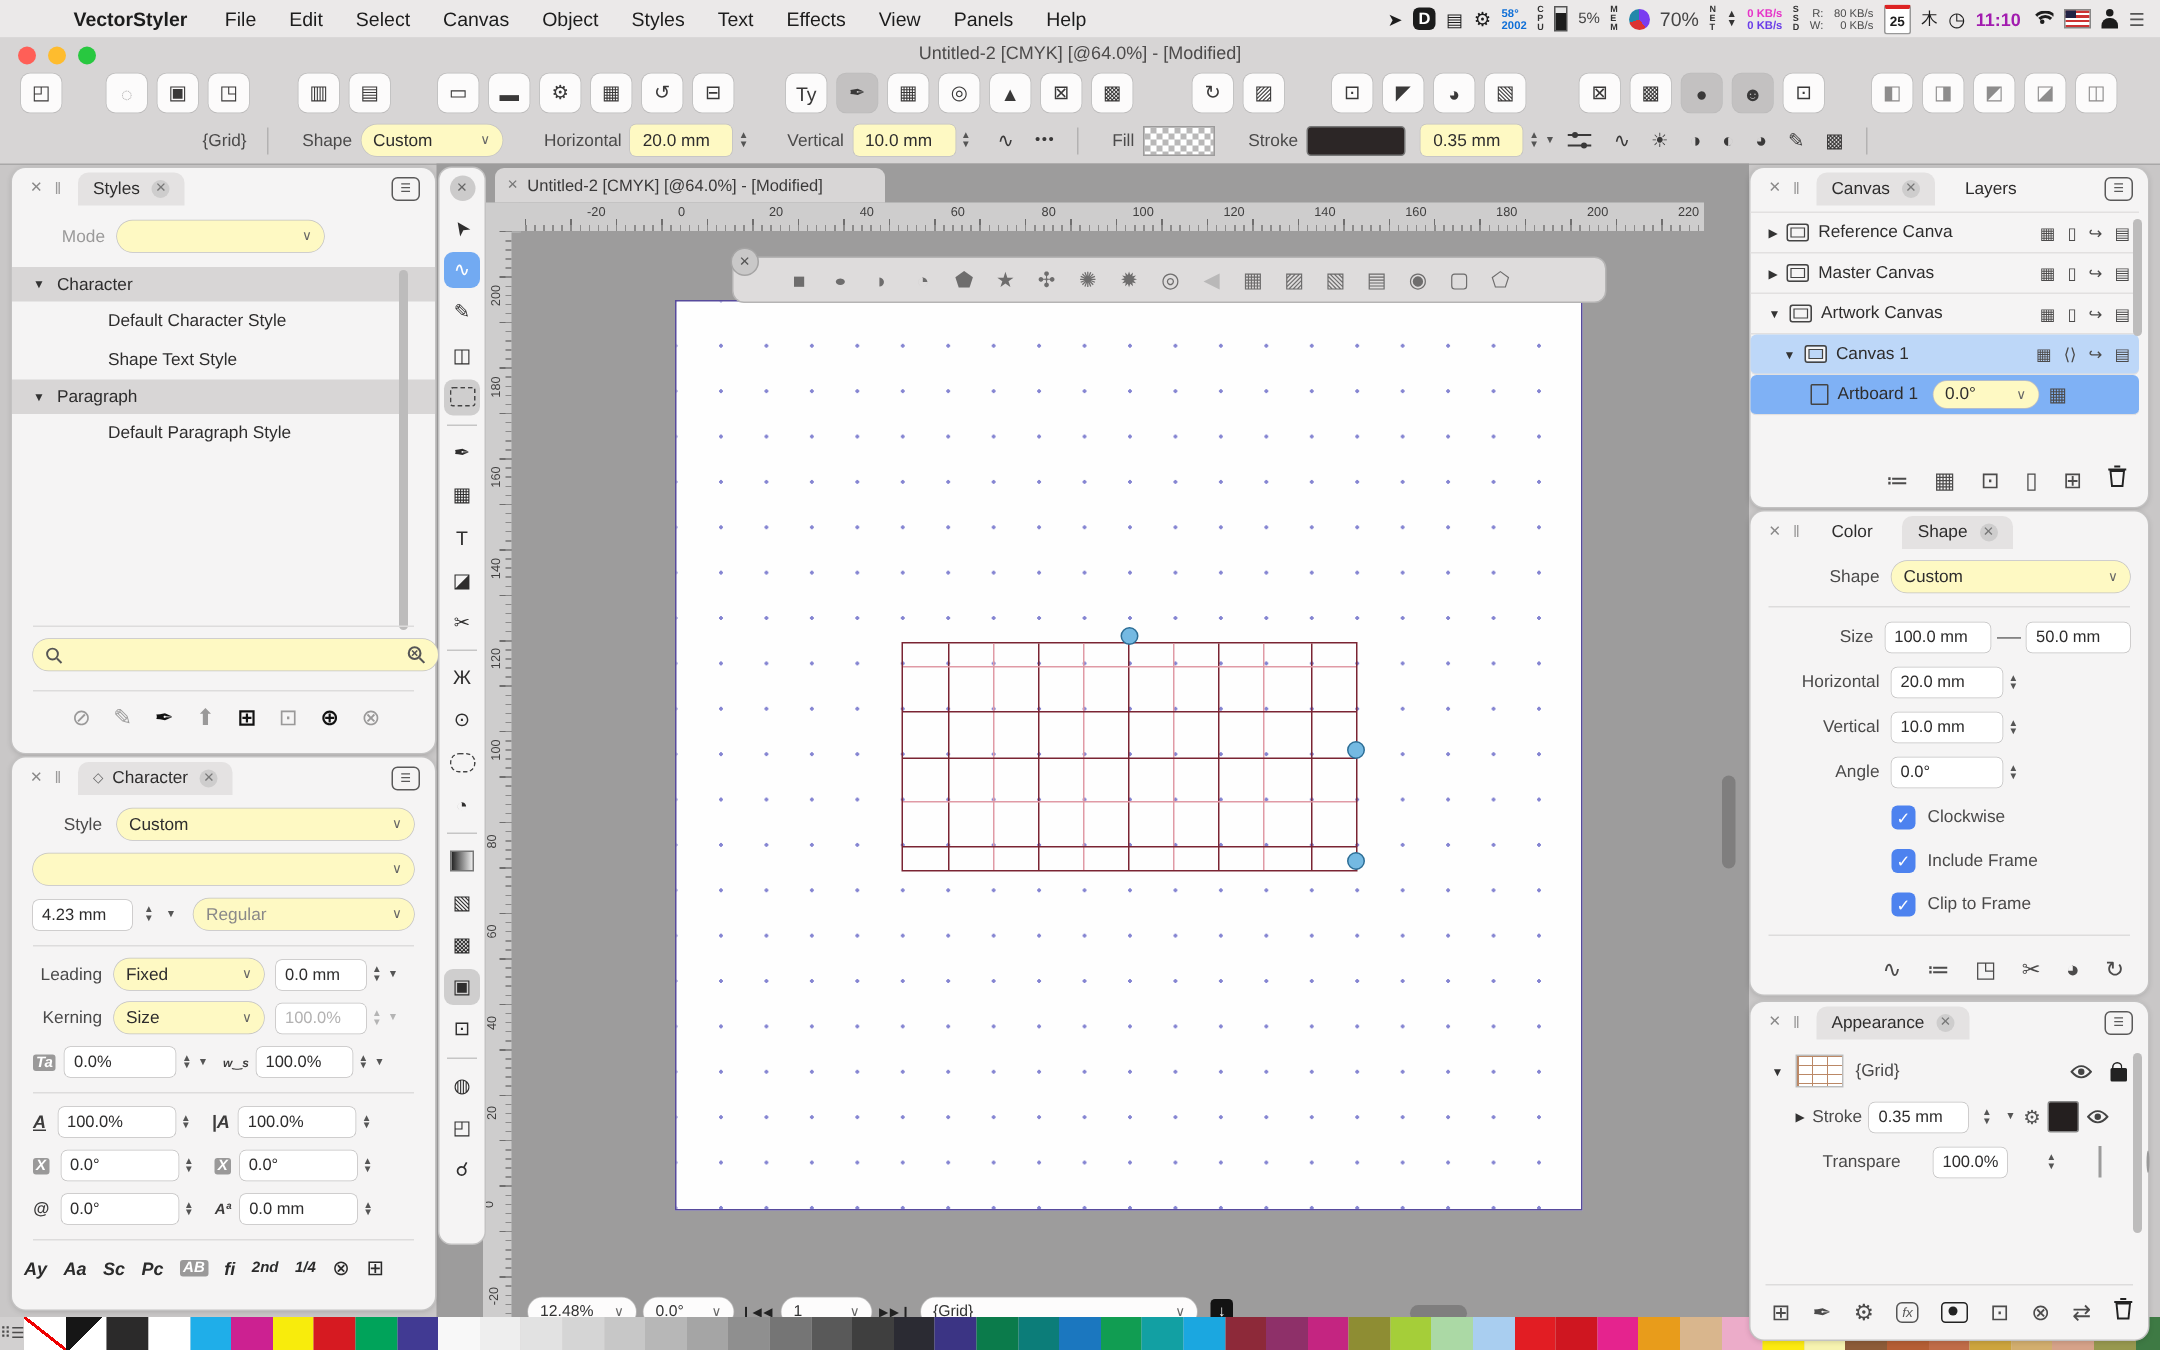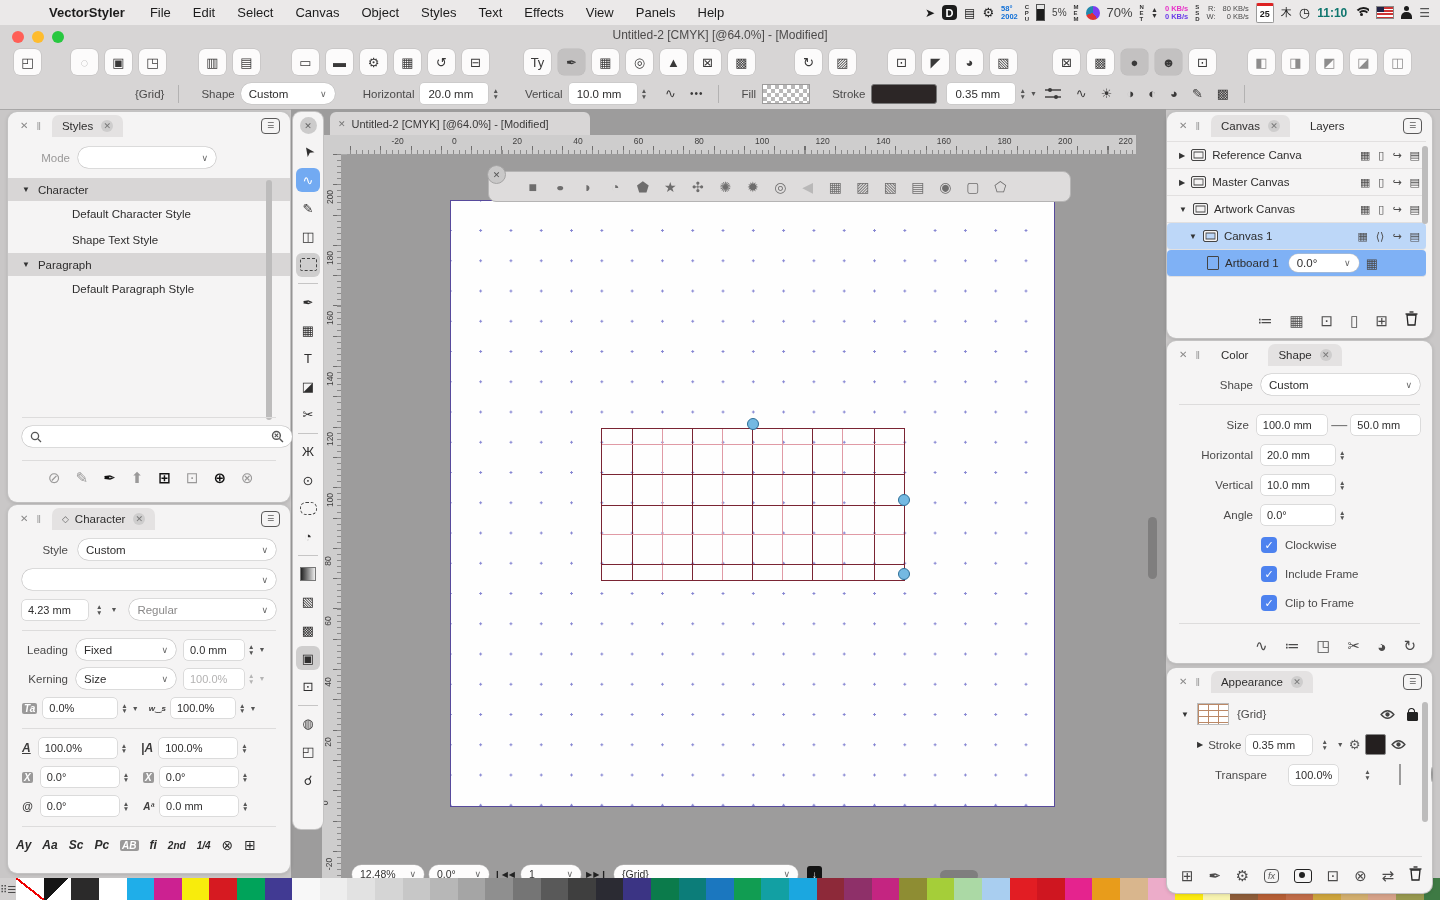--- a/index.html
+++ b/index.html
@@ -17,21 +17,21 @@
   .st2{display:flex;flex-direction:column;font-size:7.5px;line-height:8px;font-weight:bold}
   .st2.blue{color:#0f6fd7}.st2.pink span:first-child{color:#e633c8}.st2.pink span:last-child{color:#6a3de8}
   .st2.gray{color:#4c4c4c;font-weight:normal;align-items:flex-end}
   .stv{display:flex;flex-direction:column;font-size:6px;line-height:6px;font-weight:bold;color:#333}
   .badge-d{width:15px;height:15px;background:#1c1c1c;border-radius:4px;color:#fff;font-weight:bold;
            font-size:11px;display:flex;align-items:center;justify-content:center}
   .pie{width:14px;height:14px;border-radius:50%;background:conic-gradient(#7a3df0 0 40%,#d33 40% 70%,#28a 70% 100%)}
   .cpu-bar{width:7px;height:15px;background:linear-gradient(to top,#1c1c1c 75%,#e5e5e5 75%);border:1px solid #555}
   .cal{width:16px;height:16px;background:#fff;border:1px solid #999;border-top:3px solid #d22;
        font-size:9px;font-weight:bold;display:flex;align-items:center;justify-content:center;border-radius:2px}
-  .time{color:#0f766e;font-weight:bold;font-size:12px}
+  .time{color:#a21caf;font-weight:bold;font-size:12px}
   .wifi{width:15px;height:11px;position:relative;overflow:hidden}
   .wifi i{position:absolute;border:2px solid #1c1c1c;border-radius:50%;border-color:#1c1c1c transparent transparent transparent}
   .wifi i:nth-child(1){width:15px;height:15px;left:0;top:0}
   .wifi i:nth-child(2){width:9px;height:9px;left:3px;top:3px}
   .wifi i:nth-child(3){width:3px;height:3px;left:6px;top:6px;background:#1c1c1c;border:none;border-radius:50%}
   .flag{width:16px;height:11px;background:repeating-linear-gradient(#c33 0 1.6px,#fff 1.6px 3.2px);position:relative;border:1px solid #888}
   .flag:before{content:"";position:absolute;left:0;top:0;width:7px;height:5px;background:#224}
   .person{width:11px;height:13px;position:relative}
   .person:before{content:"";position:absolute;left:3px;top:0;width:5px;height:5px;border-radius:50%;background:#1c1c1c}
   .person:after{content:"";position:absolute;left:0;top:6px;width:11px;height:7px;border-radius:5px 5px 0 0;background:#1c1c1c}
@@ -42,21 +42,21 @@
   #toolbar1{position:absolute;left:0;top:46px;width:1440px;height:32px;background:#d7d5d5}
   #contextbar{position:absolute;left:0;top:78px;width:1440px;height:31px;background:#d7d5d5;border-bottom:1px solid #a9a8a8;
               display:flex;align-items:center;font-size:11.5px;color:#3f3e3e}
   .tbtn{position:absolute;top:3px;width:27px;height:26px;background:#fcfbfb;border-radius:6px;
         box-shadow:0 0 0 0.5px #bdbcbc;display:flex;align-items:center;justify-content:center;
         font-size:13px;color:#3a3939}
   .tbtn.pressed{background:#c3c1c1}
   .tbtn.muted{color:#a9a8a8}
   .tbtn.tint{color:#8d8c8c}
   .ctx-label{color:#4b4a4a;margin:0 6px 0 14px}
-  .pill{background:#ffffff;border-radius:11px;height:21px;display:inline-flex;align-items:center;
+  .pill{background:#fef9c3;border-radius:11px;height:21px;display:inline-flex;align-items:center;
         padding:0 8px;box-shadow:0 0 0 0.5px #c2c1c1;font-size:11.5px;color:#2e2d2d}
   .pill .chev{margin-left:auto;color:#666;font-size:9px}
   .stepper{display:inline-flex;flex-direction:column;font-size:6.5px;line-height:5.5px;color:#555;margin-left:4px}
   .ddtri{font-size:7px;color:#555;margin-left:4px}
   .vdiv{width:1px;height:18px;background:#b3b2b2;margin:0 8px}
   .checker{background:repeating-conic-gradient(#b9b8b8 0 25%,#fff 0 50%) 0 0/8px 8px;border:1px solid #9c9b9b}
   .ctx-icon{font-size:13px;color:#3a3939;margin:0 7px}
   
   .panel{position:absolute;background:#f5f4f4;border-radius:9px;box-shadow:0 0 0 1px #c3c2c2,0 1px 4px rgba(0,0,0,.18);z-index:5}
   .phead{height:27px;display:flex;align-items:center;font-size:11.5px;color:#3b3a3a;position:relative}

